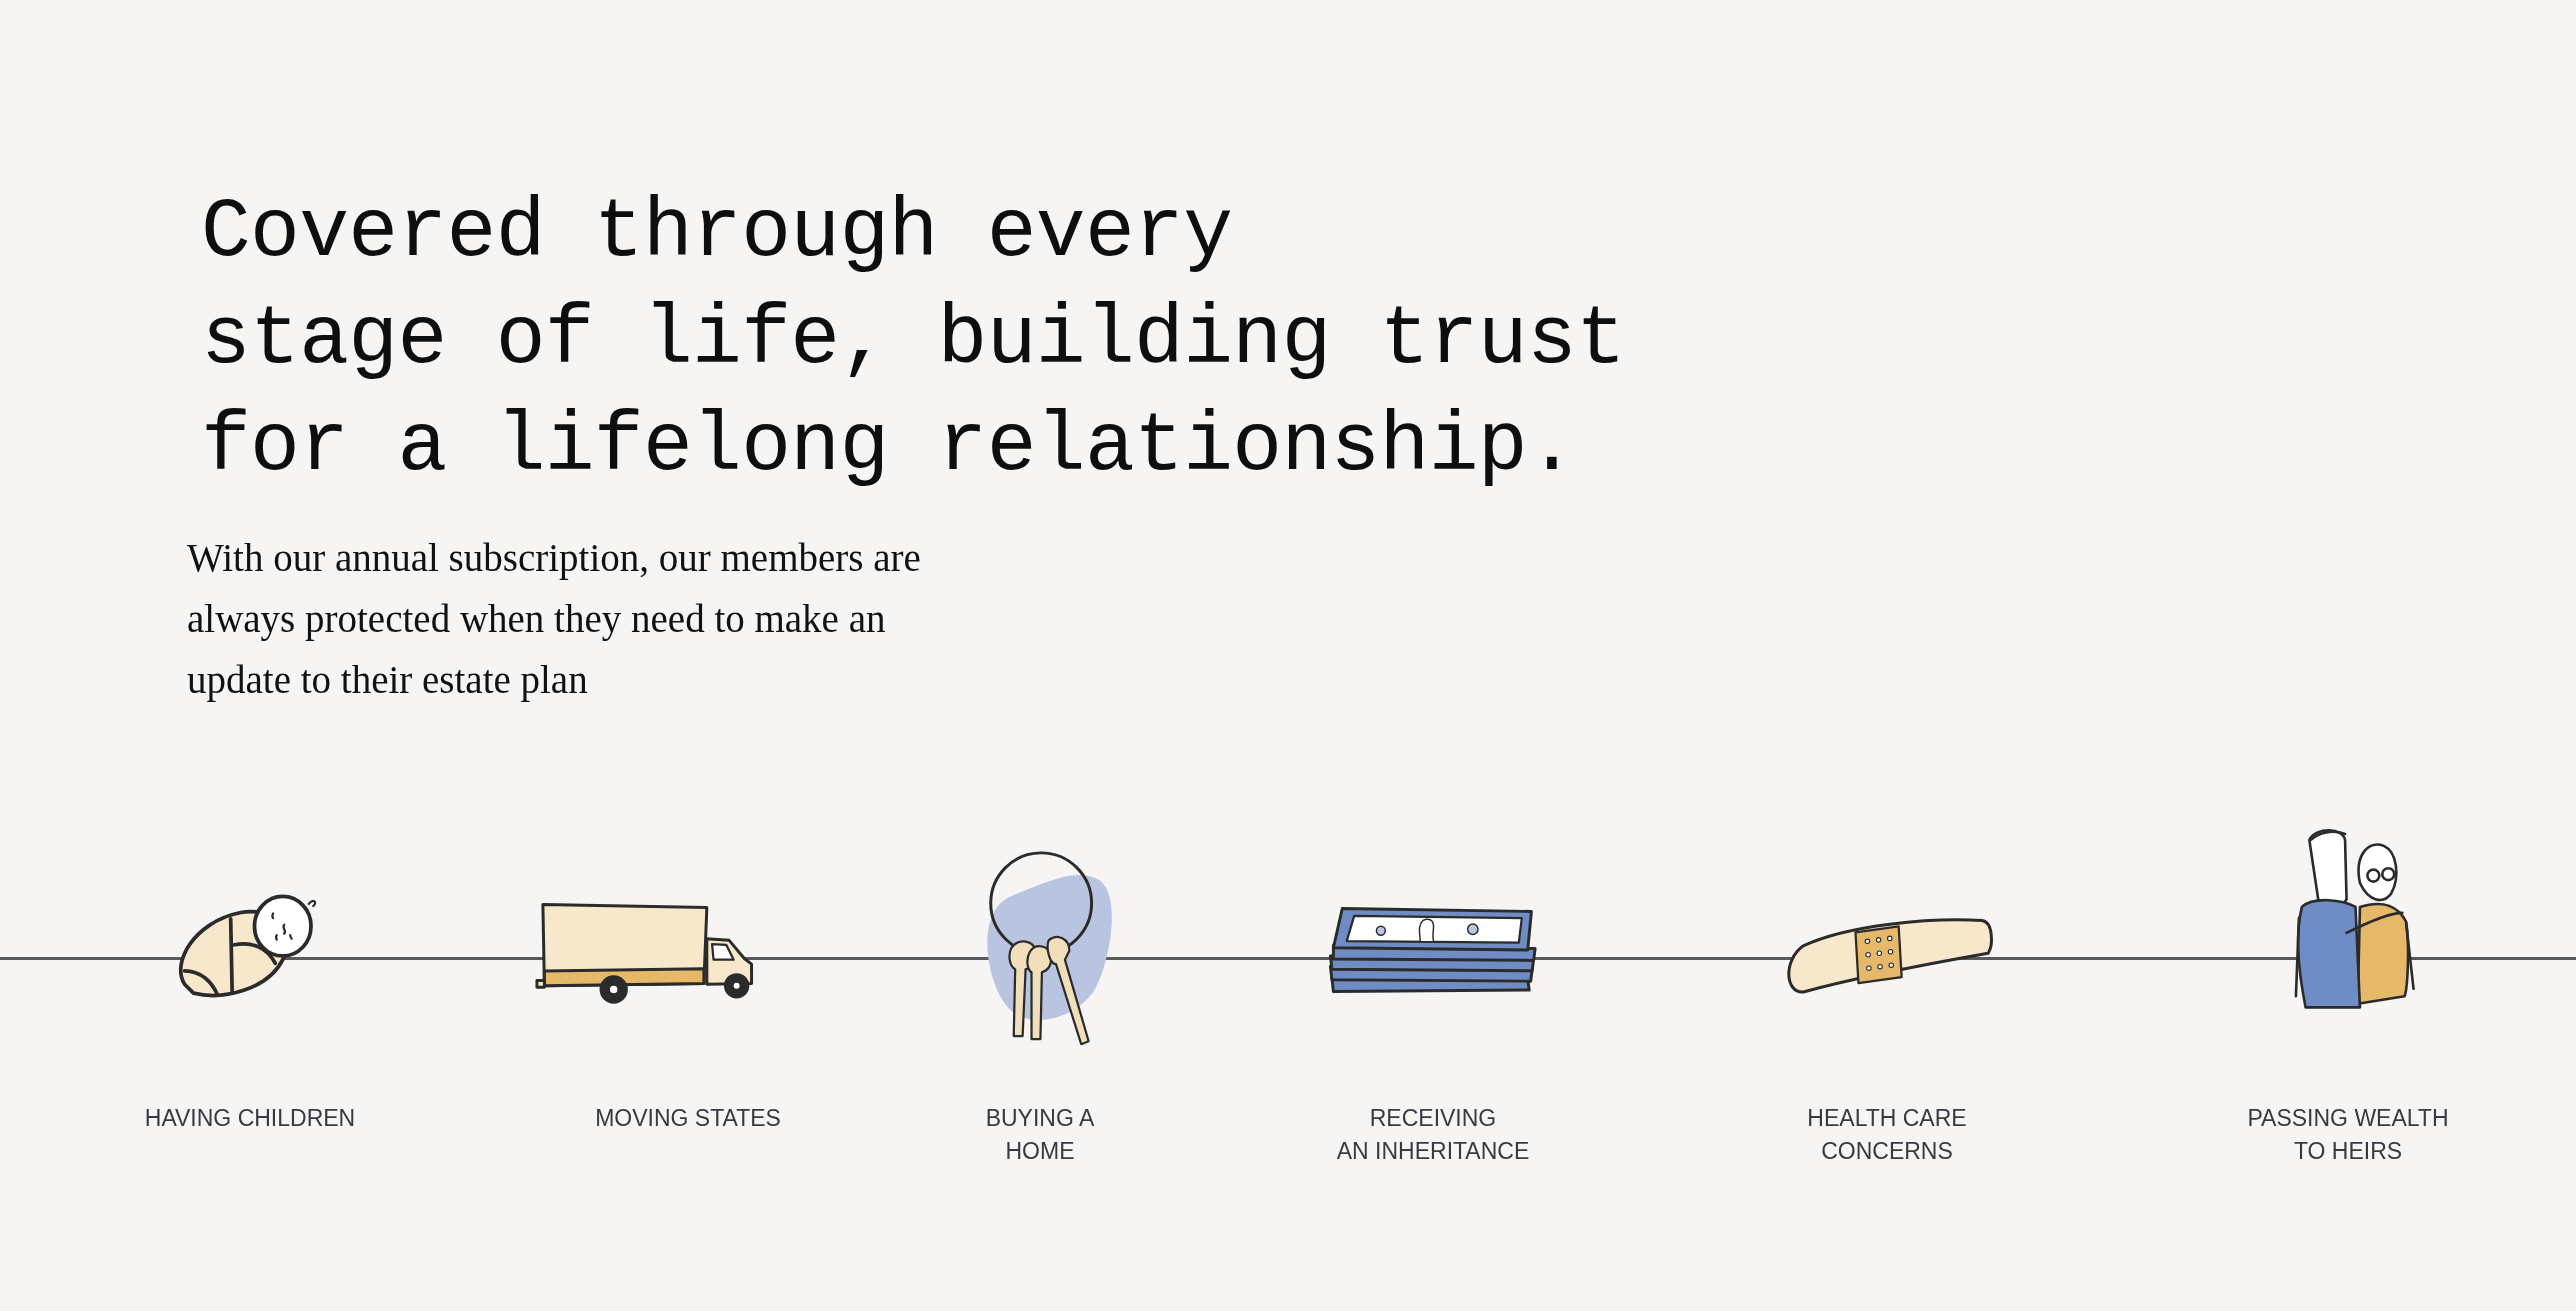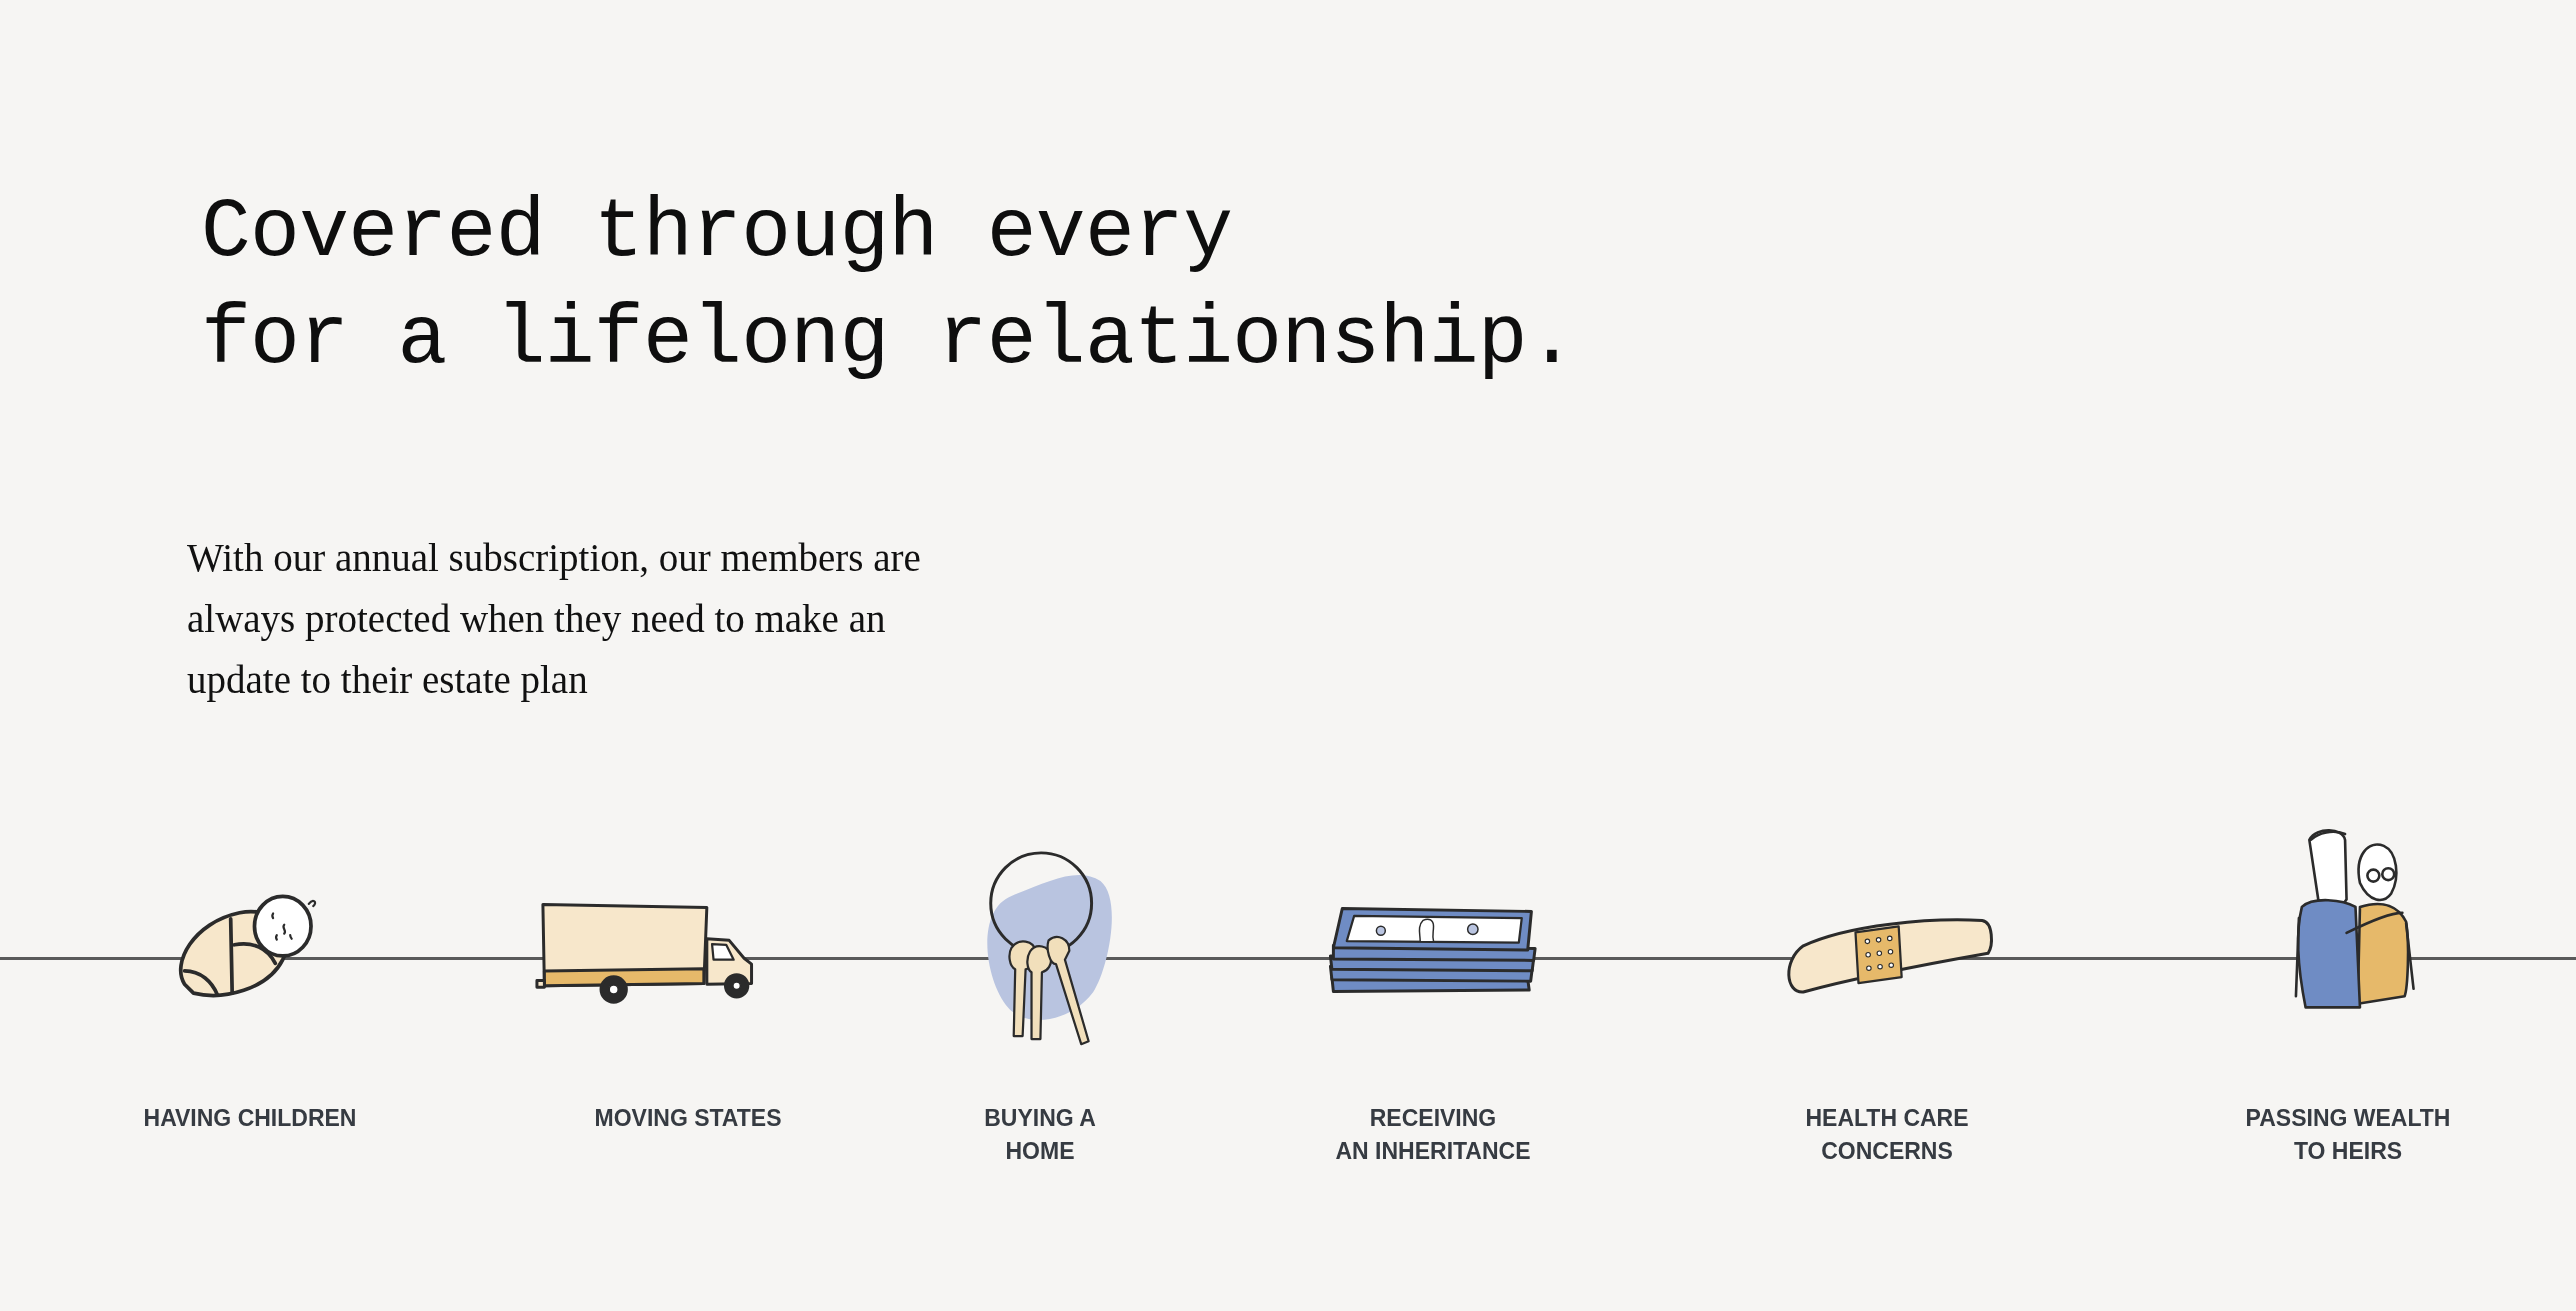--- a/index.html
+++ b/index.html
@@ -4,28 +4,29 @@
 <style>
   html,body{margin:0;padding:0;}
   body{width:2576px;height:1312px;background:#f6f5f3;position:relative;overflow:hidden;font-family:"Liberation Sans",sans-serif;color:#111;}
   .headline{position:absolute;left:186px;top:165px;width:1115px;margin:15px;font-family:Liberation Mono, monospace;font-weight:400;font-size:83px;line-height:107px;letter-spacing:-0.7px;color:#0e0e0e;}
   .headline span{display:block;white-space:nowrap;}
   .sub{position:absolute;left:187px;top:527px;width:967px;margin:0;font-family:Liberation Serif, serif;font-size:39px;line-height:61px;color:#111;}
   .sub span{display:block;white-space:nowrap;}
   .timeline{position:absolute;left:0;top:957px;width:2576px;height:3px;background:#5a5a5a;}
   .stage{position:absolute;top:0;width:0;}
   .icon{position:absolute;}
-  .label{position:absolute;top:1102px;transform:translateX(-50%);text-align:center;font-family:"Liberation Sans",sans-serif;font-weight:700;font-size:23px;line-height:33px;color:#363b42;white-space:nowrap;letter-spacing:0px;}
+  .label{position:absolute;top:1102px;transform:translateX(-50%);text-align:center;font-family:"Liberation Sans",sans-serif;font-weight:400;font-size:23px;line-height:33px;color:#363b42;white-space:nowrap;letter-spacing:0px;}
   .label span{display:block;}
 </style>
 </head>
 <body>
 
 <h1 class="headline">
   <span>Covered through every</span>
+  <span>stage of life, building trust</span>
   <span>for a lifelong relationship.</span>
 </h1>
 
 <p class="sub">
   <span>With our annual subscription, our members are</span>
   <span>always protected when they need to make an</span>
   <span>update to their estate plan</span>
 </p>
 
 <div class="timeline"></div>

